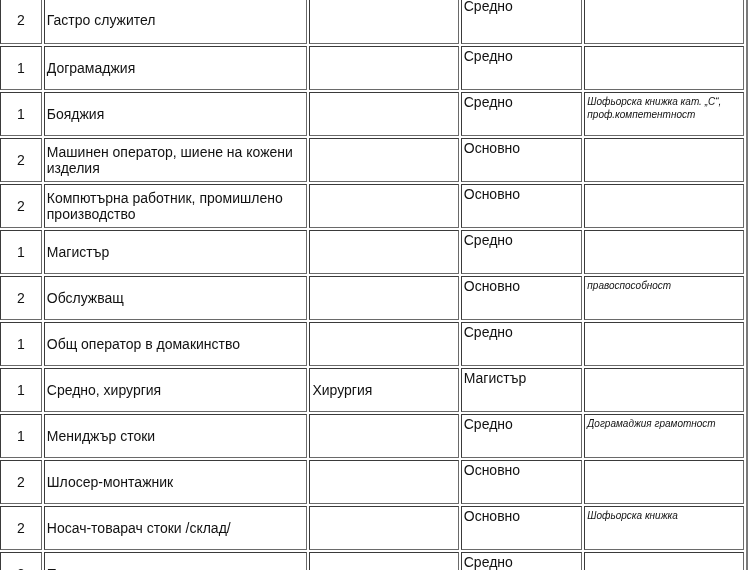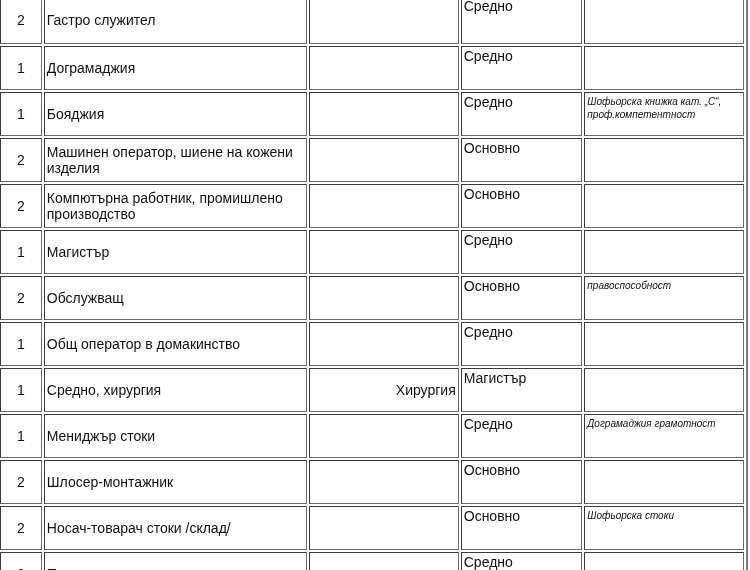--- a/index.html
+++ b/index.html
@@ -36,21 +36,21 @@
       font-size: 14px;
       line-height: 16px;
       vertical-align: middle;
       background: #fff;
     }
     .jobs-table tr:first-child td {
       height: 44px;
     }
     .c-count { width: 36px; text-align: center; }
     .c-position { width: 259px; }
-    .c-specialty { width: 144px; text-align: right; }
+    .c-specialty { width: 144px; }
     .c-education { width: 116px; vertical-align: top !important; padding-top: 1px !important; }
     .c-requirements {
       width: 154px;
       vertical-align: top !important;
       font-size: 10px !important;
       line-height: 13px !important;
       padding-top: 2px !important;
       font-style: italic;
     }
   </style>
@@ -134,21 +134,21 @@
       <td class="c-position">Шлосер-монтажник</td>
       <td class="c-specialty"></td>
       <td class="c-education">Основно</td>
       <td class="c-requirements"></td>
     </tr>
     <tr>
       <td class="c-count">2</td>
       <td class="c-position">Носач-товарач стоки /склад/</td>
       <td class="c-specialty"></td>
       <td class="c-education">Основно</td>
-      <td class="c-requirements">Шофьорска стоки</td>
+      <td class="c-requirements">Шофьорска книжка</td>
     </tr>
     <tr>
       <td class="c-count">2</td>
       <td class="c-position">Продавач-консултант</td>
       <td class="c-specialty"></td>
       <td class="c-education">Средно</td>
       <td class="c-requirements"></td>
     </tr>
   </tbody>
 </table>

